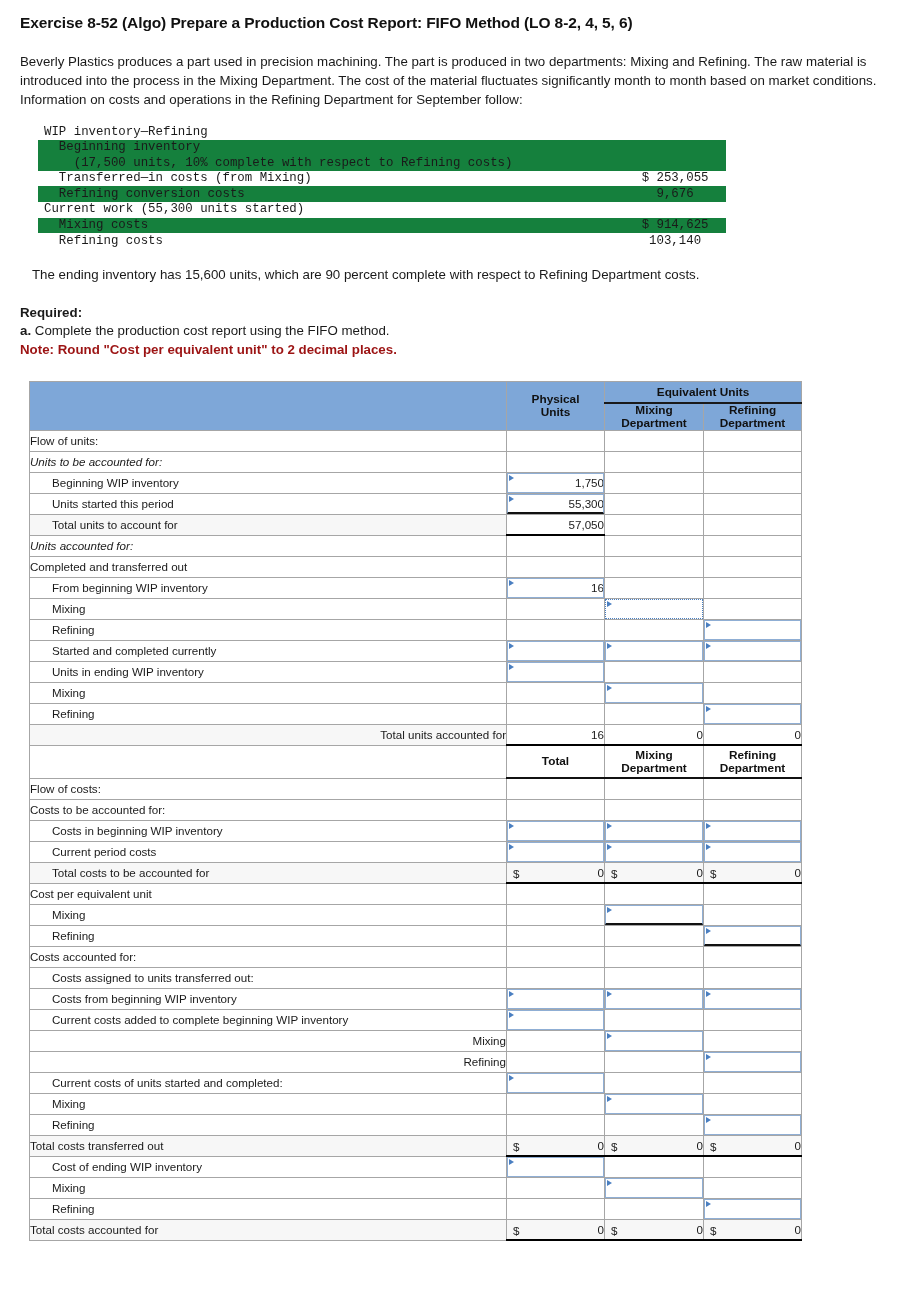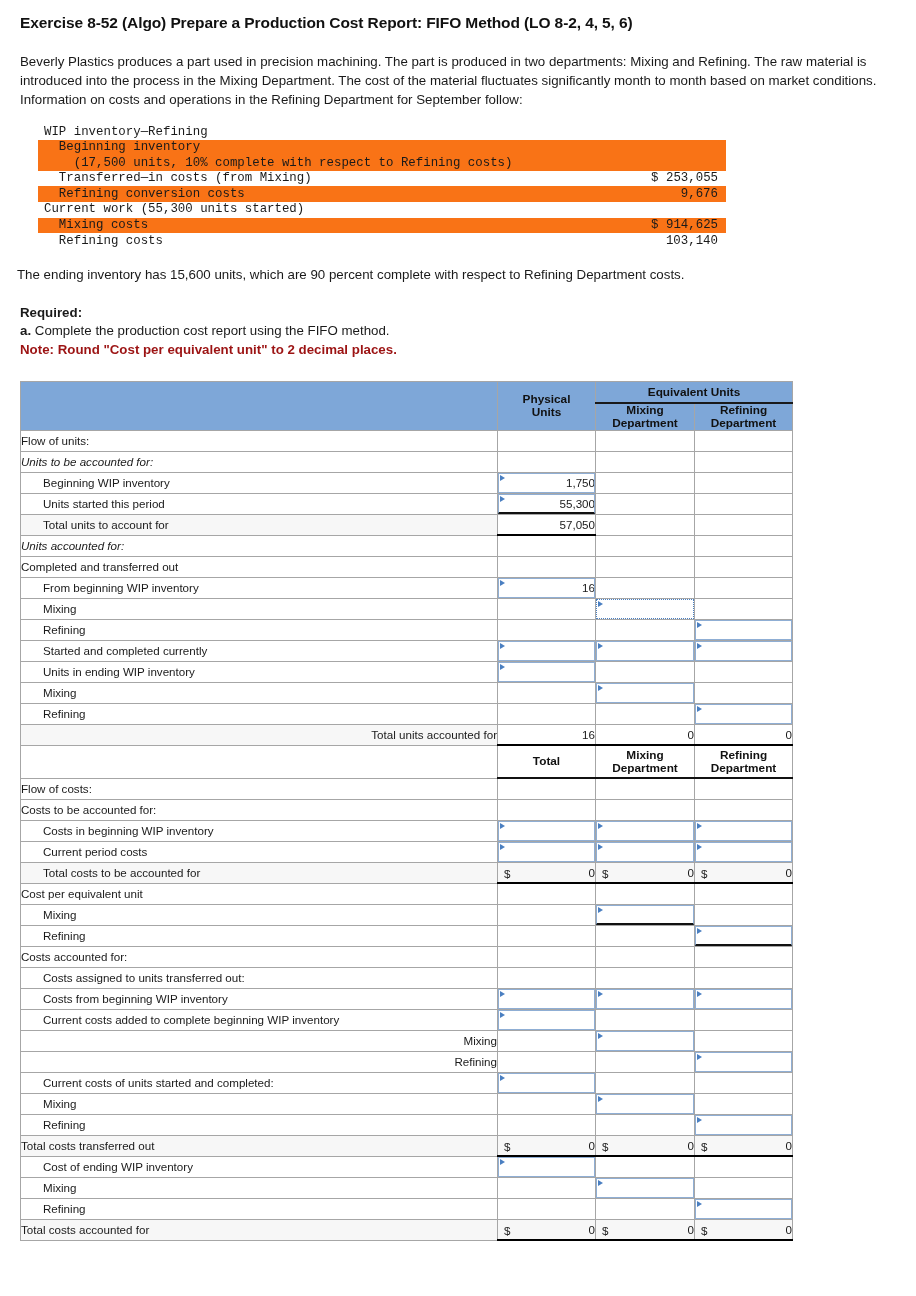--- a/index.html
+++ b/index.html
@@ -40,44 +40,44 @@
     font-family: "Liberation Mono", "DejaVu Sans Mono", monospace;
     font-size: 12.4px;
     line-height: 14.6px;
     border-collapse: collapse;
   }
   .mono-block td {
     padding: 0.5px 0;
     white-space: pre;
     vertical-align: top;
   }
-  .mono-block tr.shaded { background: #f97316; }
+  .mono-block tr.shaded { background: #15803d; }
   .mono-block td.lbl { padding-left: 6px; }
   .mono-block td.amt {
-    text-align: right;
+    text-align: center;
     padding-right: 8px;
     white-space: pre;
   }
 
   .ending-note {
     font-size: 13.3px;
-    margin: 18px 0 0 1px;
+    margin: 18px 0 0 16px;
     color: #1a1a1a;
   }
 
   .required-block { margin: 22px 0 0 4px; font-size: 13.3px; line-height: 18.5px; }
   .required-block .req-head { font-weight: bold; }
   .required-block .req-a b { font-weight: bold; }
   .required-block .note {
     color: #9c1313;
     font-weight: bold;
   }
 
   
-  .report-wrap { margin: 22px 0 0 4px; }
+  .report-wrap { margin: 22px 0 0 13px; }
   table.report {
     border-collapse: collapse;
     width: 772px;
     table-layout: fixed;
     font-size: 11.6px;
   }
   table.report col.c-label { width: 477px; }
   table.report col.c-a { width: 98px; }
   table.report col.c-b { width: 99px; }
   table.report col.c-c { width: 98px; }

